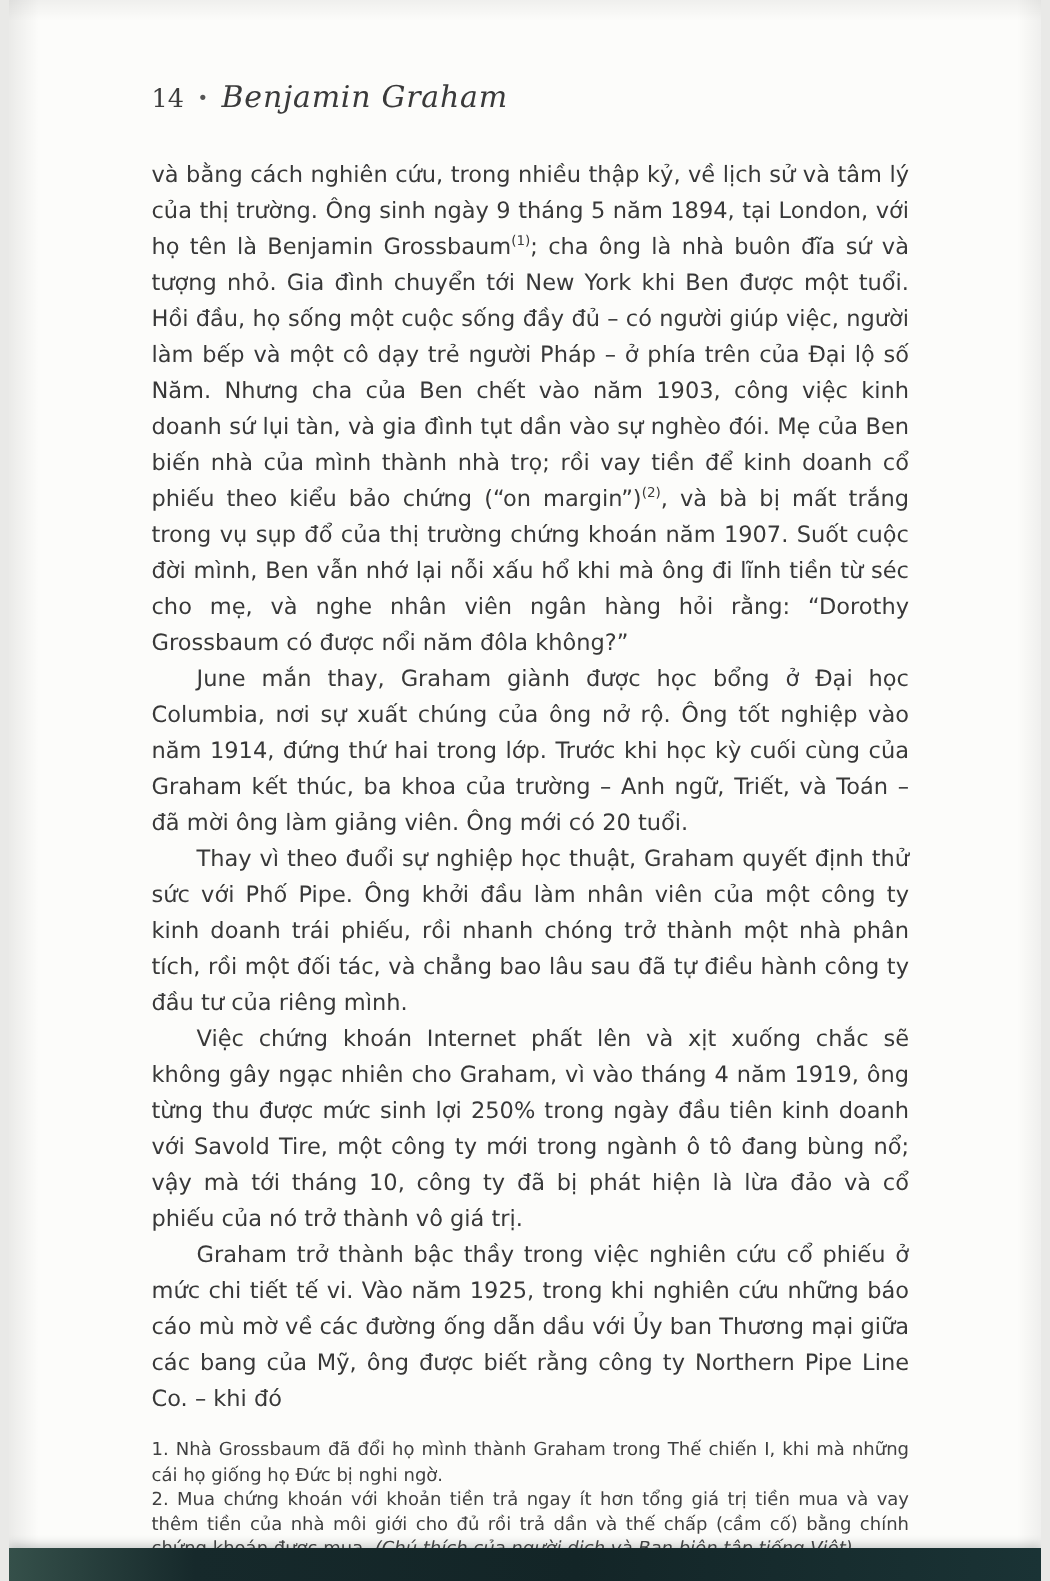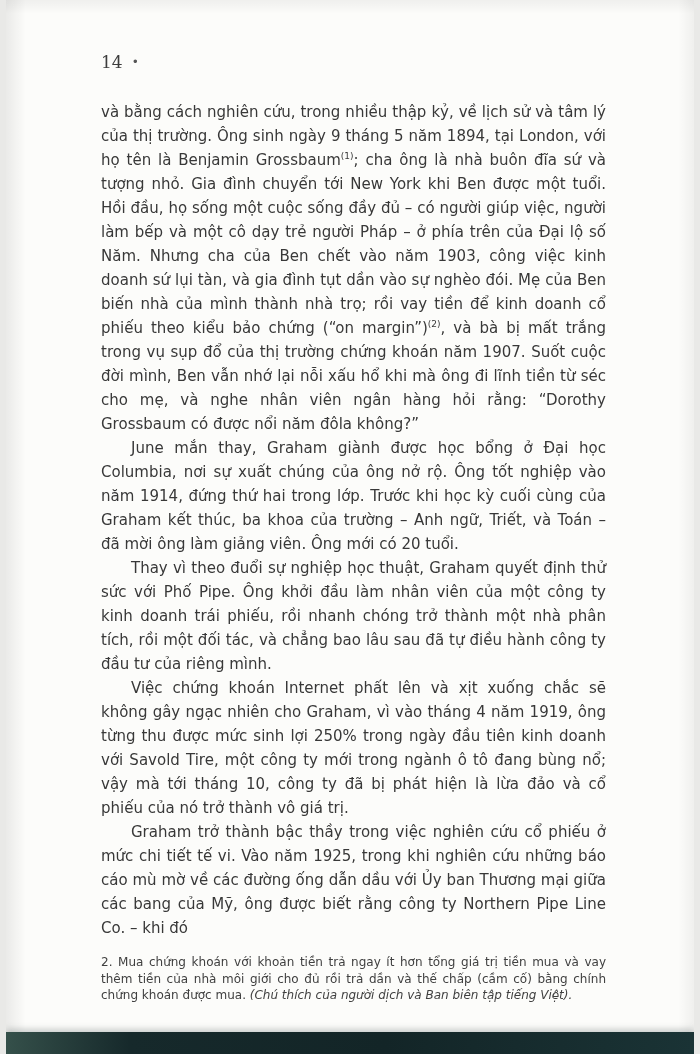--- a/index.html
+++ b/index.html
@@ -82,29 +82,31 @@
 </style>
 </head>
 <body>
 
 <div class="page">
   <div class="content">
 
     <header class="running-head">
       <span class="page-number">14</span>
       <span class="bullet">•</span>
+      <span class="book-title">Benjamin Graham</span>
     </header>
 
     <main class="body-text">
         <p class="">và bằng cách nghiên cứu, trong nhiều thập kỷ, về lịch sử và tâm lý của thị trường. Ông sinh ngày 9 tháng 5 năm 1894, tại London, với họ tên là Benjamin Grossbaum<sup>(1)</sup>; cha ông là nhà buôn đĩa sứ và tượng nhỏ. Gia đình chuyển tới New York khi Ben được một tuổi. Hồi đầu, họ sống một cuộc sống đầy đủ – có người giúp việc, người làm bếp và một cô dạy trẻ người Pháp – ở phía trên của Đại lộ số Năm. Nhưng cha của Ben chết vào năm 1903, công việc kinh doanh sứ lụi tàn, và gia đình tụt dần vào sự nghèo đói. Mẹ của Ben biến nhà của mình thành nhà trọ; rồi vay tiền để kinh doanh cổ phiếu theo kiểu bảo chứng (“on margin”)<sup>(2)</sup>, và bà bị mất trắng trong vụ sụp đổ của thị trường chứng khoán năm 1907. Suốt cuộc đời mình, Ben vẫn nhớ lại nỗi xấu hổ khi mà ông đi lĩnh tiền từ séc cho mẹ, và nghe nhân viên ngân hàng hỏi rằng: “Dorothy Grossbaum có được nổi năm đôla không?”</p>
         <p class="indent">June mắn thay, Graham giành được học bổng ở Đại học Columbia, nơi sự xuất chúng của ông nở rộ. Ông tốt nghiệp vào năm 1914, đứng thứ hai trong lớp. Trước khi học kỳ cuối cùng của Graham kết thúc, ba khoa của trường – Anh ngữ, Triết, và Toán – đã mời ông làm giảng viên. Ông mới có 20 tuổi.</p>
         <p class="indent">Thay vì theo đuổi sự nghiệp học thuật, Graham quyết định thử sức với Phố Pipe. Ông khởi đầu làm nhân viên của một công ty kinh doanh trái phiếu, rồi nhanh chóng trở thành một nhà phân tích, rồi một đối tác, và chẳng bao lâu sau đã tự điều hành công ty đầu tư của riêng mình.</p>
         <p class="indent">Việc chứng khoán Internet phất lên và xịt xuống chắc sẽ không gây ngạc nhiên cho Graham, vì vào tháng 4 năm 1919, ông từng thu được mức sinh lợi 250% trong ngày đầu tiên kinh doanh với Savold Tire, một công ty mới trong ngành ô tô đang bùng nổ; vậy mà tới tháng 10, công ty đã bị phát hiện là lừa đảo và cổ phiếu của nó trở thành vô giá trị.</p>
         <p class="indent">Graham trở thành bậc thầy trong việc nghiên cứu cổ phiếu ở mức chi tiết tế vi. Vào năm 1925, trong khi nghiên cứu những báo cáo mù mờ về các đường ống dẫn dầu với Ủy ban Thương mại giữa các bang của Mỹ, ông được biết rằng công ty Northern Pipe Line Co. – khi đó</p>
       </main>
 
     <footer class="footnotes">
+        <p>1. Nhà Grossbaum đã đổi họ mình thành Graham trong Thế chiến I, khi mà những cái họ giống họ Đức bị nghi ngờ.</p>
         <p>2. Mua chứng khoán với khoản tiền trả ngay ít hơn tổng giá trị tiền mua và vay thêm tiền của nhà môi giới cho đủ rồi trả dần và thế chấp (cầm cố) bằng chính chứng khoán được mua. <em>(Chú thích của người dịch và Ban biên tập tiếng Việt).</em></p>
       </footer>
 
   </div>
   <div class="scan-bar"></div>
 </div>
 
 </body></html>

